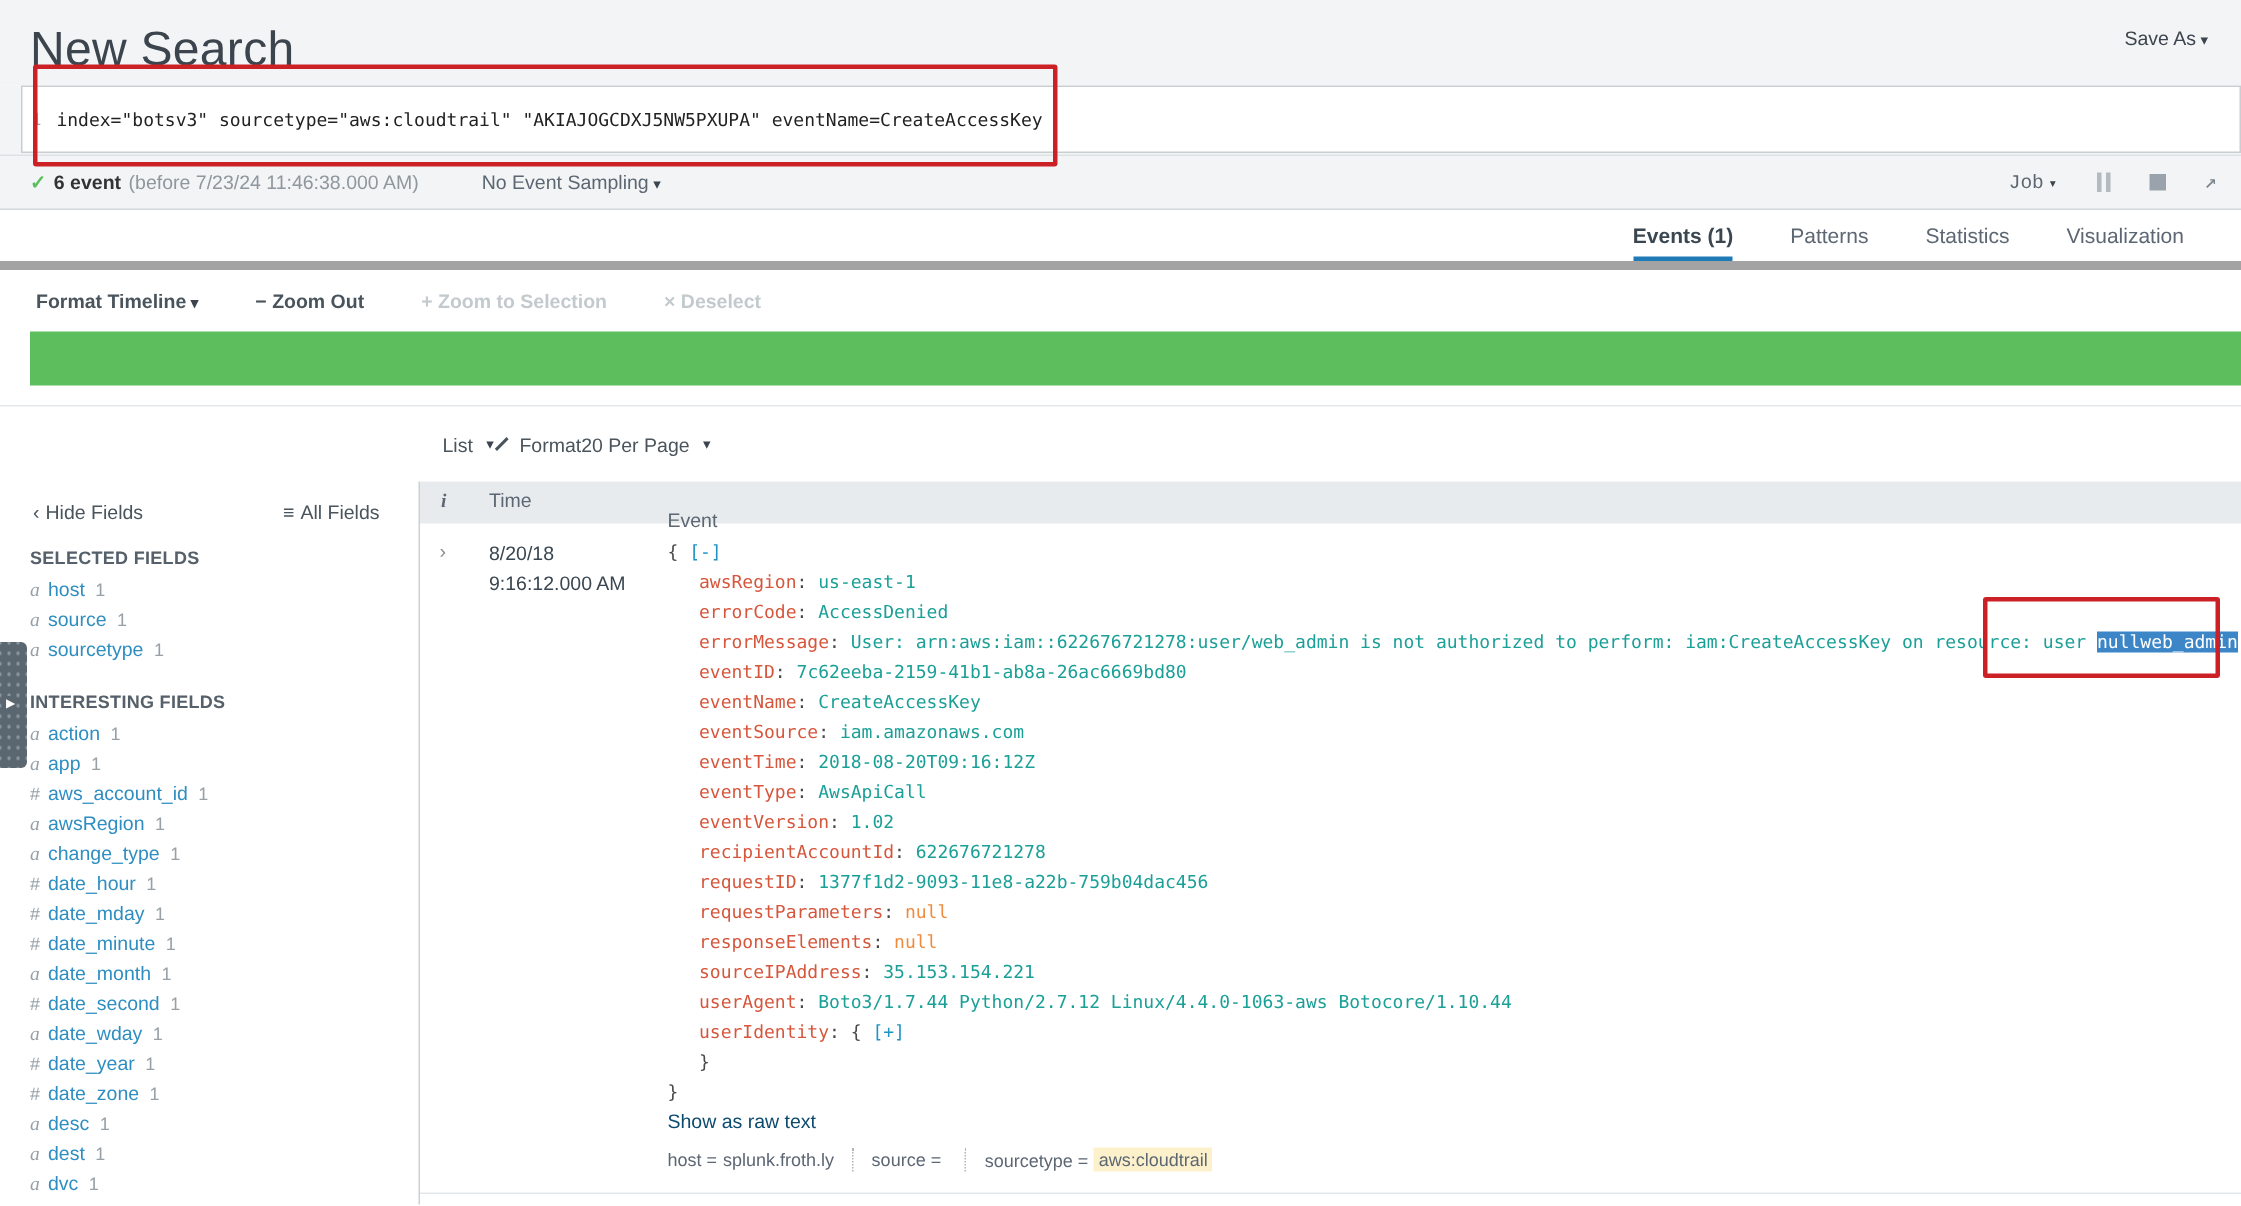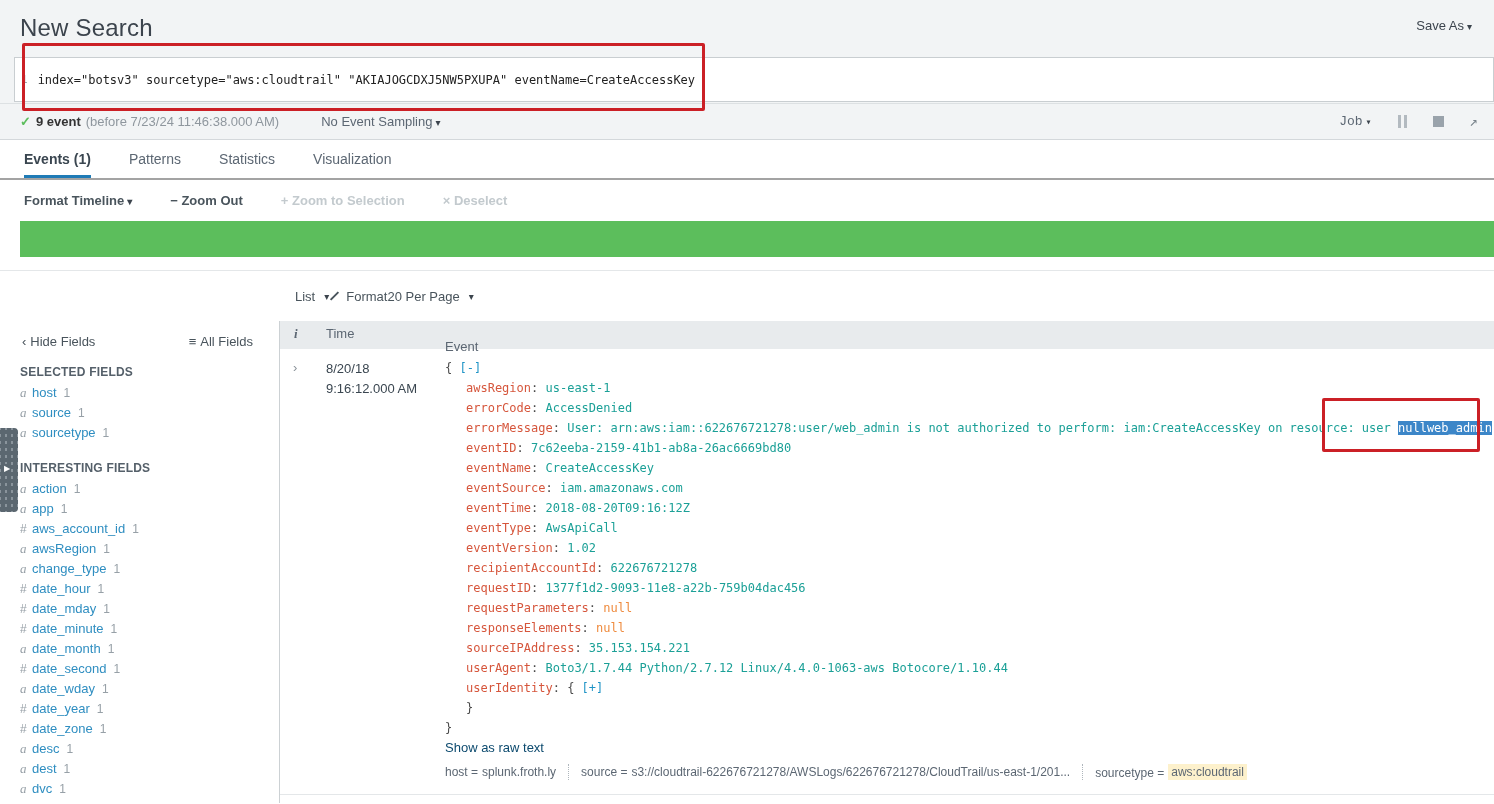--- a/index.html
+++ b/index.html
@@ -3,21 +3,21 @@
 <meta charset="utf-8">
 <style>
   * { margin:0; padding:0; box-sizing:border-box; }
   html,body { width:1494px; height:804px; overflow:hidden; background:#fff;
     font-family:"Liberation Sans", sans-serif; color:#3a4650; }
   .page { position:relative; width:1494px; height:804px; }
 
   
   .top-header { background:#f2f4f5; padding:14px 20px 0 20px; height:57px; }
   .top-header-row { display:flex; justify-content:space-between; align-items:flex-start; }
-  .page-title { font-size:24px; font-weight:500; color:#3c444d; letter-spacing:.2px; }
+  .page-title { font-size:32px; font-weight:500; color:#3c444d; letter-spacing:.2px; }
   .save-as { font-size:13px; color:#3c444d; cursor:pointer; padding:4px 2px; }
   .caret { font-size:10px; color:#3c444d; margin-left:3px; }
 
   
   .search-row { background:#f2f4f5; height:46px; padding:0 0 0 14px; }
   .search-box { background:#fff; border:1px solid #c9ced1; height:45px;
     display:flex; align-items:center; width:1480px; }
   .search-linenum { color:#9aa2a9; font-family:"DejaVu Sans Mono", monospace;
     font-size:11px; padding:0 10px 0 6px; }
   .search-query { font-family:"DejaVu Sans Mono", monospace; font-size:12px;
@@ -33,22 +33,22 @@
   .sampling { color:#5c6773; margin-left:42px; cursor:pointer; }
   .info-spacer { flex:1; }
   .job-controls { display:flex; align-items:center; gap:26px;font-family:Liberation Mono, monospace; }
   .job-label { color:#5c6773; cursor:pointer; }
   .icon-pause { width:9px; height:13px; border-left:3px solid #b3bac0;
     border-right:3px solid #b3bac0; cursor:pointer; }
   .icon-stop { width:11px; height:11px; background:#9aa3ab; cursor:pointer; }
   .icon-share { color:#7a848c; font-size:14px; cursor:pointer; font-style:italic; }
 
   
-  .tabs { background:#fff; height:40px; border-bottom:2px solid #a3a3a3;
-    display:flex; align-items:stretch; padding-left:24px; }
+  .tabs { background:#fff; height:40px; border-bottom:6px solid #a3a3a3;
+    display:flex; align-items:stretch; padding-left:24px;justify-content:flex-end; }
   .tab { font-size:14px; color:#5c6773; margin-right:38px; display:flex;
     align-items:center; position:relative; cursor:pointer; }
   .tab.active { color:#3a4650; font-weight:bold; }
   .tab.active::after { content:""; position:absolute; left:0; right:0; bottom:0;
     height:3px; background:#1f7bb6; }
 
   
   .timeline-controls { height:41px; display:flex; align-items:center;
     padding-left:24px; gap:38px; font-size:13px; }
   .tc-btn { color:#49545c; cursor:pointer;font-weight:bold; }
@@ -147,21 +147,21 @@
 
   <div class="search-row">
     <div class="search-box">
       <span class="search-linenum">1</span>
       <span class="search-query">index="botsv3" sourcetype="aws:cloudtrail" "AKIAJOGCDXJ5NW5PXUPA" eventName=CreateAccessKey</span>
     </div>
   </div>
 
   <div class="info-bar">
     <span class="check-icon">✓</span>
-    <span class="event-count">9 event</span>
+    <span class="event-count">6 event</span>
     <span class="time-note">(before 7/23/24 11:46:38.000 AM)</span>
     <span class="sampling"><span>No Event Sampling</span><span class="caret">▾</span></span>
     <span class="info-spacer"></span>
     <div class="job-controls">
       <span class="job-label"><span>Job</span><span class="caret">▾</span></span>
       <span class="icon-pause"></span>
       <span class="icon-stop"></span>
       <span class="icon-share">↗</span>
     </div>
   </div>
@@ -324,21 +324,20 @@
         <div class="json-block" id="json-block"><div class="json-line ind-0"><span class="sg-brace">{ </span><span class="sg-toggle">[-]</span></div><div class="json-line ind-1"><span class="sg-key">awsRegion</span><span class="sg-brace">: </span><span class="sg-val">us-east-1</span></div><div class="json-line ind-1"><span class="sg-key">errorCode</span><span class="sg-brace">: </span><span class="sg-val">AccessDenied</span></div><div class="json-line ind-1"><span class="sg-key">errorMessage</span><span class="sg-brace">: </span><span class="sg-val">User: arn:aws:iam::622676721278:user/web_admin is not authorized to perform: iam:CreateAccessKey on resource: user </span><span class="sg-hl">nullweb_admin</span></div><div class="json-line ind-1"><span class="sg-key">eventID</span><span class="sg-brace">: </span><span class="sg-val">7c62eeba-2159-41b1-ab8a-26ac6669bd80</span></div><div class="json-line ind-1"><span class="sg-key">eventName</span><span class="sg-brace">: </span><span class="sg-val">CreateAccessKey</span></div><div class="json-line ind-1"><span class="sg-key">eventSource</span><span class="sg-brace">: </span><span class="sg-val">iam.amazonaws.com</span></div><div class="json-line ind-1"><span class="sg-key">eventTime</span><span class="sg-brace">: </span><span class="sg-val">2018-08-20T09:16:12Z</span></div><div class="json-line ind-1"><span class="sg-key">eventType</span><span class="sg-brace">: </span><span class="sg-val">AwsApiCall</span></div><div class="json-line ind-1"><span class="sg-key">eventVersion</span><span class="sg-brace">: </span><span class="sg-val">1.02</span></div><div class="json-line ind-1"><span class="sg-key">recipientAccountId</span><span class="sg-brace">: </span><span class="sg-val">622676721278</span></div><div class="json-line ind-1"><span class="sg-key">requestID</span><span class="sg-brace">: </span><span class="sg-val">1377f1d2-9093-11e8-a22b-759b04dac456</span></div><div class="json-line ind-1"><span class="sg-key">requestParameters</span><span class="sg-brace">: </span><span class="sg-null">null</span></div><div class="json-line ind-1"><span class="sg-key">responseElements</span><span class="sg-brace">: </span><span class="sg-null">null</span></div><div class="json-line ind-1"><span class="sg-key">sourceIPAddress</span><span class="sg-brace">: </span><span class="sg-val">35.153.154.221</span></div><div class="json-line ind-1"><span class="sg-key">userAgent</span><span class="sg-brace">: </span><span class="sg-val">Boto3/1.7.44 Python/2.7.12 Linux/4.4.0-1063-aws Botocore/1.10.44</span></div><div class="json-line ind-1"><span class="sg-key">userIdentity</span><span class="sg-brace">: </span><span class="sg-brace">{ </span><span class="sg-toggle">[+]</span></div><div class="json-line ind-1"><span class="sg-brace">}</span></div><div class="json-line ind-0"><span class="sg-brace">}</span></div></div>
         <a class="show-raw">Show as raw text</a>
         <div class="meta-row">
           <span class="meta-item">
               <span class="meta-label">host =</span>
               <span class="meta-val">splunk.froth.ly</span>
             </span>
           <span class="meta-sep"></span>
           <span class="meta-item">
               <span class="meta-label">source =</span>
-              <span class="meta-val">s3://cloudtrail-622676721278/AWSLogs/622676721278/CloudTrail/us-east-1/201...</span>
             </span>
           <span class="meta-sep"></span>
           <span class="meta-item">
               <span class="meta-label">sourcetype =</span>
               <span class="meta-val hl-yellow">aws:cloudtrail</span>
             </span>
         </div>
         <div class="event-row-border"></div>
       </div>
     </main>

